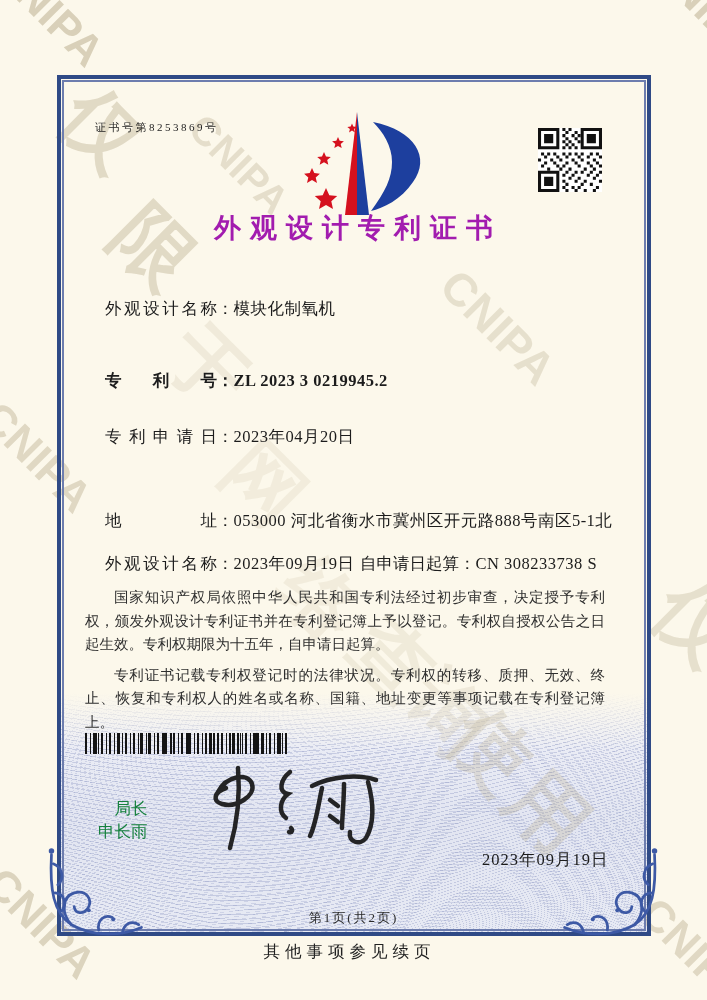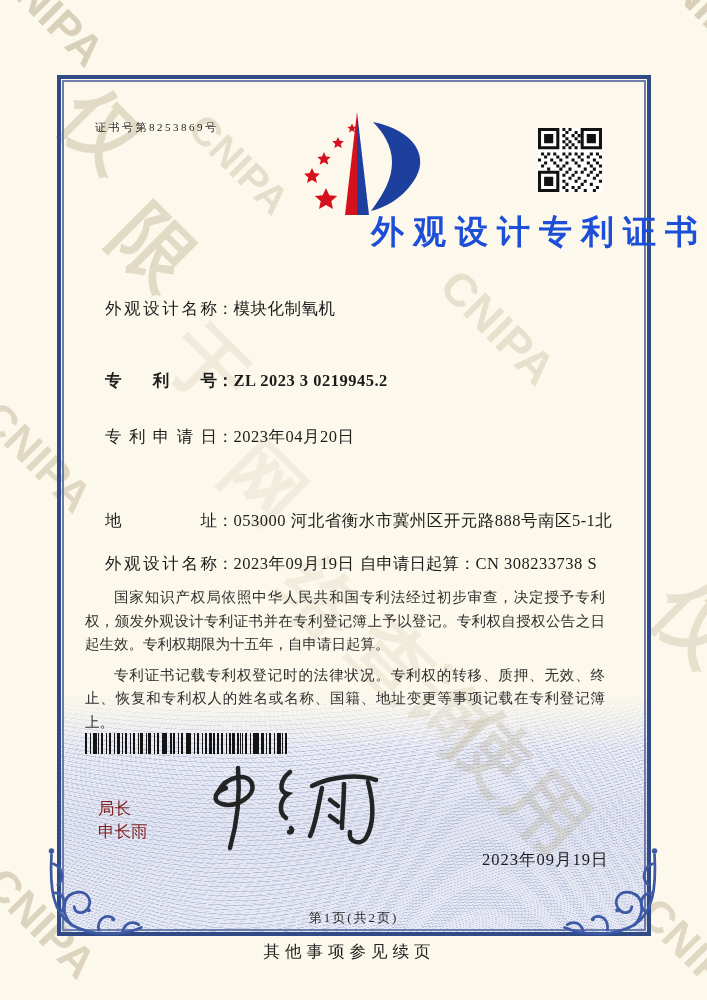--- a/index.html
+++ b/index.html
@@ -26,37 +26,37 @@
   
   .orn{position:absolute;width:100px;height:100px;z-index:4;pointer-events:none;}
   .orn-left{left:46px;top:842px;}
   .orn-right{left:560px;top:842px;transform:scaleX(-1);}
 
   
   .content{position:absolute;inset:0;z-index:5;}
   .cert-no{position:absolute;left:95px;top:120px;font-size:11px;letter-spacing:2.5px;color:#1d1d1d;}
   .logo{position:absolute;left:293px;top:110px;}
   .qr{position:absolute;left:538px;top:128px;}
-  .title{position:absolute;left:0;right:0;top:210px;text-align:right;font-size:33px;font-weight:bold;letter-spacing:9px;text-indent:9px;color:#1d4ed8;}
+  .title{position:absolute;left:0;right:0;top:210px;text-align:center;font-size:27px;font-weight:bold;letter-spacing:9px;text-indent:9px;color:#a21caf;}
 
   .row{position:absolute;left:85px;width:545px;font-size:16.5px;color:#1c1c1c;}
   .flabel{display:inline-block;width:112px;text-align:justify;text-align-last:justify;vertical-align:top;margin-left:20px;}
   .colon{display:inline-block;}
   .fvalue{letter-spacing:.5px;}
   .pair2{position:absolute;left:275px;top:0;white-space:nowrap;}
 
   .paras{position:absolute;left:85px;top:586px;width:536px;font-size:14.5px;line-height:23.5px;color:#2e2e2e;text-align:justify;}
   .paras p{margin:0 16px 7px 0;text-indent:2em;}
 
   .barcode{position:absolute;left:85px;top:733px;width:202px;height:21px;
     background:
       repeating-linear-gradient(90deg,#141414 0 2px,rgba(0,0,0,0) 2px 5px,#141414 5px 6px,rgba(0,0,0,0) 6px 8px),
       repeating-linear-gradient(90deg,rgba(0,0,0,0) 0 9px,#141414 9px 12px,rgba(0,0,0,0) 12px 17px,#141414 17px 18px,rgba(0,0,0,0) 18px 23px);}
 
-  .officer{position:absolute;left:98px;top:797px;font-family:"Liberation Sans","DejaVu Sans",sans-serif;font-size:16.5px;color:#7f1d1d;line-height:23px;}
+  .officer{position:absolute;left:98px;top:797px;font-family:"Liberation Sans","DejaVu Sans",sans-serif;font-size:16.5px;color:#15803d;line-height:23px;text-align:right;}
   .sig{position:absolute;left:196px;top:762px;}
   .date{position:absolute;left:482px;top:849px;font-size:16.5px;letter-spacing:1px;color:#1c1c1c;}
   .pageno{position:absolute;left:0;right:0;top:909px;text-align:center;font-size:13px;letter-spacing:2px;color:#2a2a2a;}
   .cont{position:absolute;left:0;right:8px;top:941px;text-align:center;font-size:16.5px;letter-spacing:5px;color:#222;}
 </style>
 </head>
 <body>
 
 <div class="page">
 

